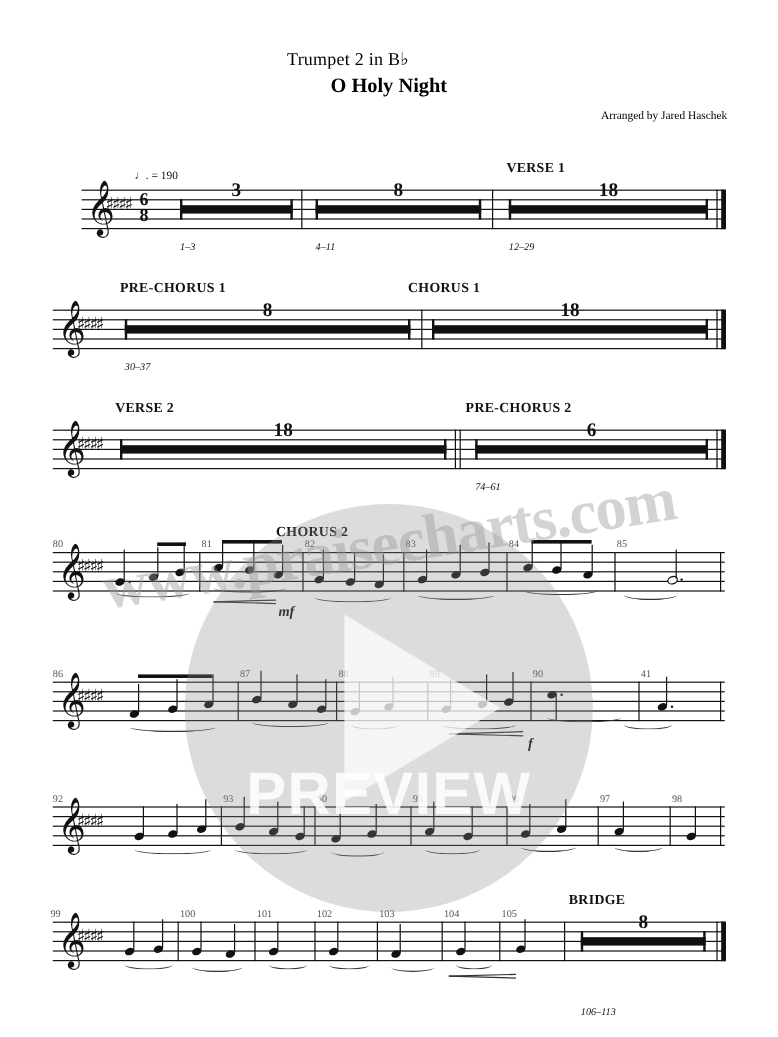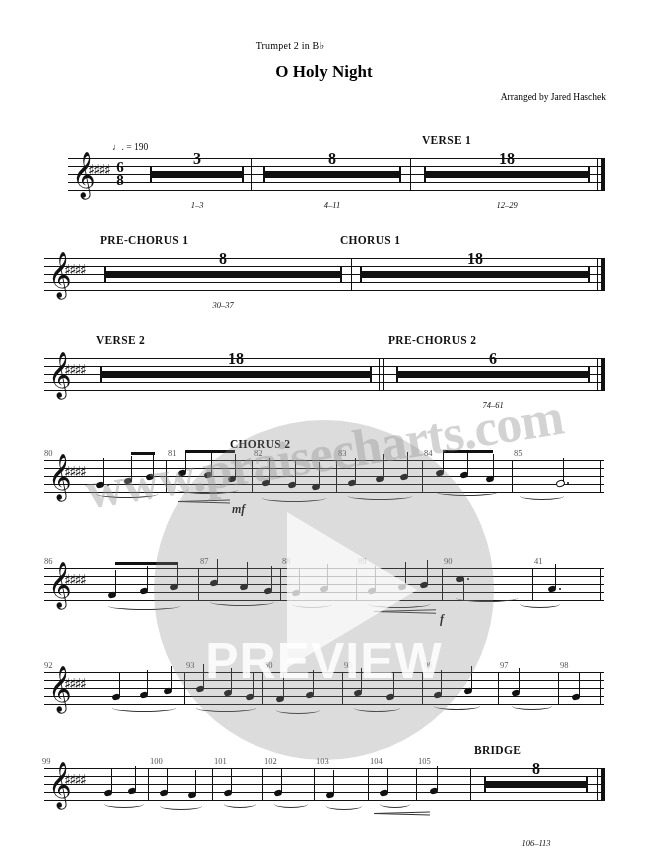--- a/index.html
+++ b/index.html
@@ -16,21 +16,21 @@
     overflow: hidden;
   }
 
   
   .instrument-label {
     position: absolute;
     top: 40px;
     left: 0;
     width: 580px;
     text-align: center;
-    font-size: 10px;
+    font-size: 15px;
     font-family: "Liberation Serif", serif;
     letter-spacing: 0.2px;
   }
   .song-title {
     position: absolute;
     top: 62px;
     left: 0;
     width: 648px;
     text-align: center;
     font-size: 17px;
@@ -141,21 +141,20 @@
     font-weight: bold;
     font-size: 16px;
     text-align: center;
     color: #111;
   }
   .mr-range {
     position: absolute;
     font-family: "Liberation Serif", serif;
     font-style: italic;
     font-size: 8.5px;
-    text-align: center;
     color: #111;
   }
 
   .section-label {
     position: absolute;
     font-family: "Liberation Serif", serif;
     font-weight: bold;
     font-size: 11.5px;
     letter-spacing: 0.3px;
     color: #111;

